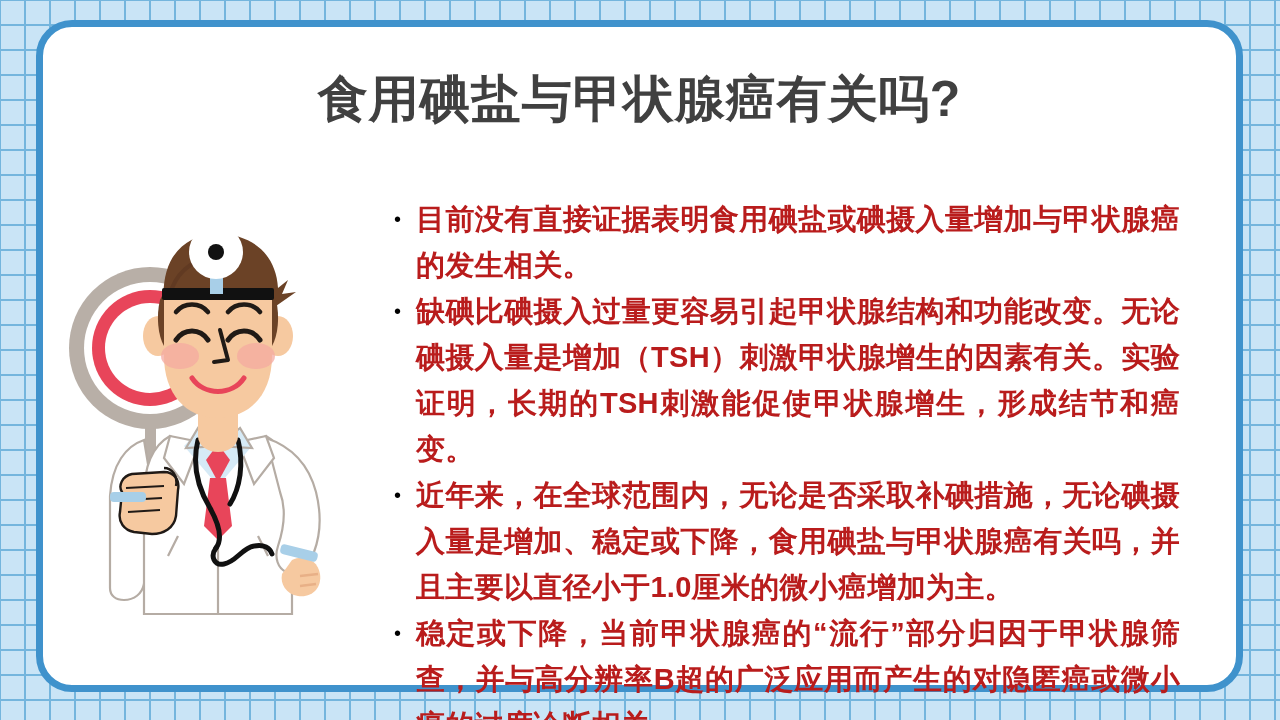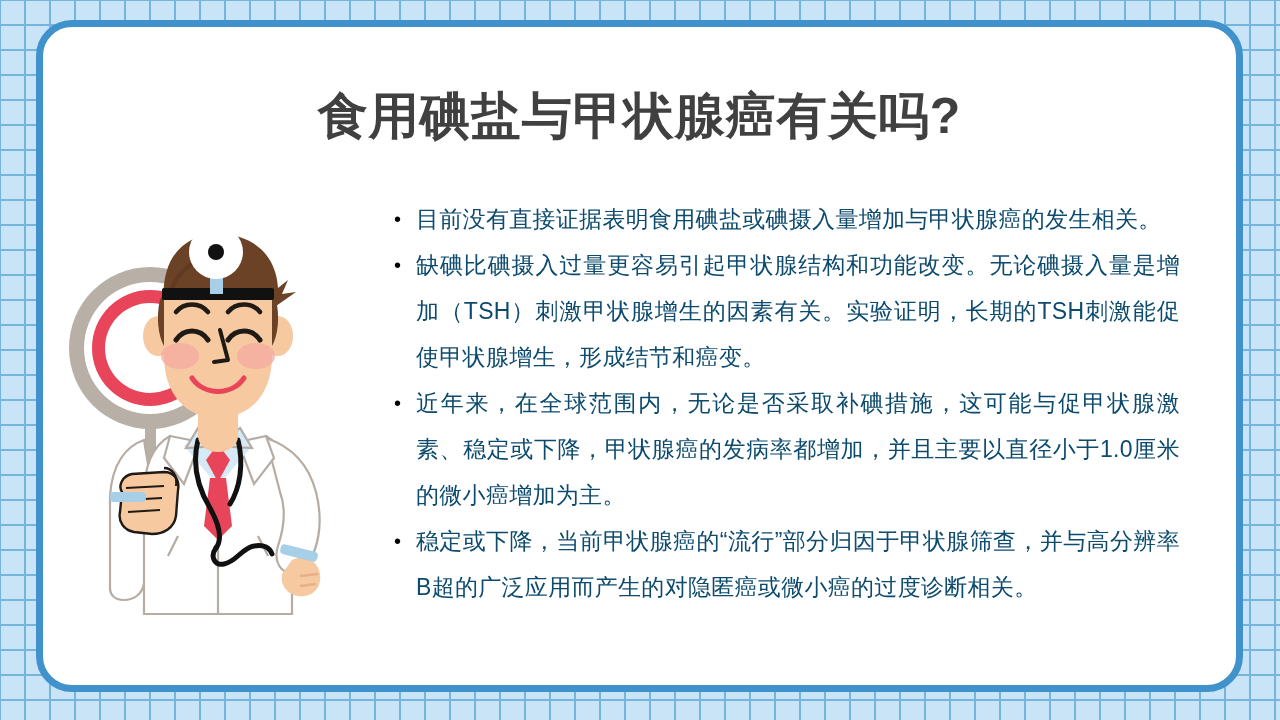--- a/index.html
+++ b/index.html
@@ -43,21 +43,20 @@
     left: 36px;
     top: 72px;
     width: 1207px;
     text-align: center;
     font-size: 50px;
     font-weight: bold;
     color: #404040;
     letter-spacing: 1px;
     line-height: 1.1;
     white-space: nowrap;
-    margin-top: 17px;
   }
   
   .bullets {
     position: absolute;
     left: 390px;
     top: 196px;
     width: 790px;
   }
   .bullet-row {
     display: flex;
@@ -69,23 +68,23 @@
     width: 26px;
     font-size: 20px;
     line-height: 46px;
     color: #000000;
     text-align: left;
     padding-left: 4px;
     box-sizing: border-box;
   }
   .bullet-text {
     flex: 1 1 auto;
-    font-size: 23px;
-    font-weight: normal;
-    color: #0c4a6e;
+    font-size: 29px;
+    font-weight: bold;
+    color: #b91c1c;
     line-height: 46px;
     letter-spacing: 0.3px;
     text-align: justify;
     text-justify: inter-character;
   }
   
   .doctor {
     position: absolute;
     left: 52px;
     top: 196px;
@@ -213,21 +212,21 @@
     <div class="bullet-row">
       <span class="bullet-dot">•</span>
       <span class="bullet-text">目前没有直接证据表明食用碘盐或碘摄入量增加与甲状腺癌的发生相关。</span>
     </div>
     <div class="bullet-row">
       <span class="bullet-dot">•</span>
       <span class="bullet-text">缺碘比碘摄入过量更容易引起甲状腺结构和功能改变。无论碘摄入量是增加（TSH）刺激甲状腺增生的因素有关。实验证明，长期的TSH刺激能促使甲状腺增生，形成结节和癌变。</span>
     </div>
     <div class="bullet-row">
       <span class="bullet-dot">•</span>
-      <span class="bullet-text">近年来，在全球范围内，无论是否采取补碘措施，这可能与促甲状腺激素、稳定或下降，甲状腺癌的发病率都增加，并且主要以直径小于1.0厘米的微小癌增加为主。</span>
+      <span class="bullet-text">近年来，在全球范围内，无论是否采取补碘措施，无论碘摄入量是增加、稳定或下降，食用碘盐与甲状腺癌有关吗，并且主要以直径小于1.0厘米的微小癌增加为主。</span>
     </div>
     <div class="bullet-row">
       <span class="bullet-dot">•</span>
       <span class="bullet-text">稳定或下降，当前甲状腺癌的“流行”部分归因于甲状腺筛查，并与高分辨率B超的广泛应用而产生的对隐匿癌或微小癌的过度诊断相关。</span>
     </div>
   </div>
 
 </div>
 
 </body></html>

